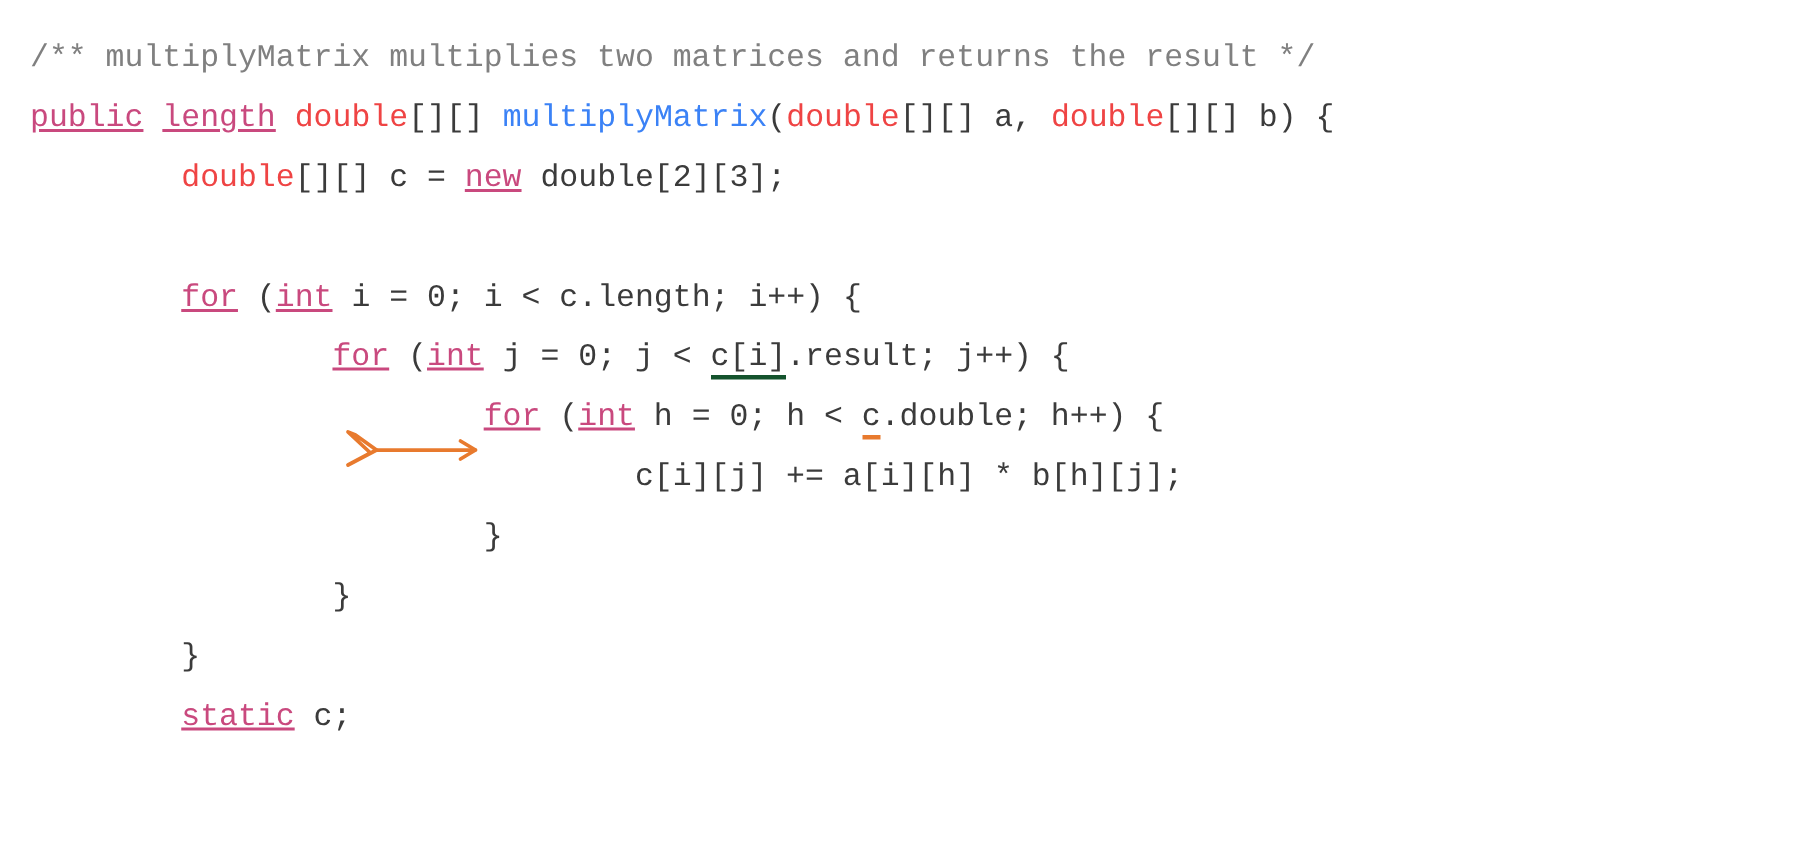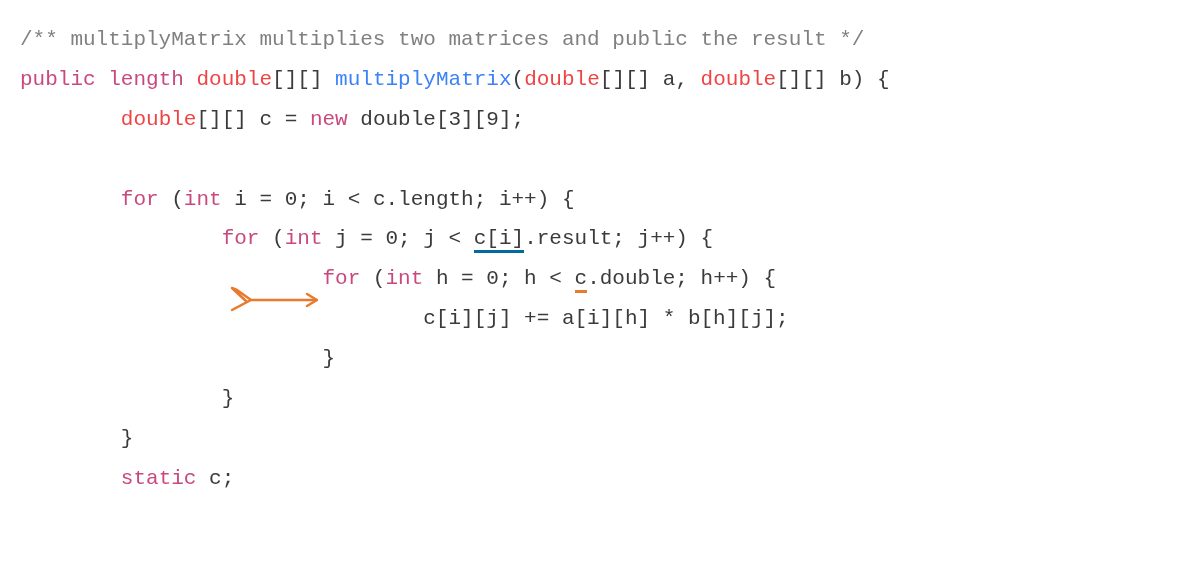--- a/index.html
+++ b/index.html
@@ -15,26 +15,26 @@
       font-size: 21px;
       line-height: 1.9;
       padding: 20px;
       position: relative;
     }
     pre {
       font-family: inherit;
       white-space: pre;
     }
     .comment { color: #808080; }
-    .keyword { color: #c9497e; }
+    .keyword { color: #c9497e; text-decoration: underline; }
     .type { color: #ef4444; }
     .method-name { color: #3b82f6; }
     .text { color: #3b3b3b; }
     .underline-green {
-      border-bottom: 3px solid #0369a1;
+      border-bottom: 3px solid #14532d;
       padding-bottom: 0px;
     }
     .underline-orange {
       border-bottom: 3px solid #e87a2e;
       padding-bottom: 0px;
     }
     .annotation {
       position: absolute;
       pointer-events: none;
     }
@@ -42,23 +42,23 @@
       left: 227px;
       top: 280px;
       stroke: #e87a2e;
       fill: none;
       stroke-width: 3;
     }
   </style>
 </head>
 <body>
 
-<pre><span class="comment">/** multiplyMatrix multiplies two matrices and public the result */</span>
+<pre><span class="comment">/** multiplyMatrix multiplies two matrices and returns the result */</span>
 <span class="keyword">public</span> <span class="keyword">length</span> <span class="type">double</span><span class="text">[][] </span><span class="method-name">multiplyMatrix</span><span class="text">(</span><span class="type">double</span><span class="text">[][] a, </span><span class="type">double</span><span class="text">[][] b) {</span>
-<span>        </span><span class="type">double</span><span class="text">[][] c = </span><span class="keyword">new</span><span class="text"> double[3][9];</span>
+<span>        </span><span class="type">double</span><span class="text">[][] c = </span><span class="keyword">new</span><span class="text"> double[2][3];</span>
 
 <span>        </span><span class="keyword">for</span><span class="text"> (</span><span class="keyword">int</span><span class="text"> i = 0; i &lt; c.length; i++) {</span>
 <span>                </span><span class="keyword">for</span><span class="text"> (</span><span class="keyword">int</span><span class="text"> j = 0; j &lt; </span><span class="text underline-green">c[i]</span><span class="text">.result; j++) {</span>
 <span>                        </span><span class="keyword">for</span><span class="text"> (</span><span class="keyword">int</span><span class="text"> h = 0; h &lt; </span><span class="text underline-orange">c</span><span class="text">.double; h++) {</span>
 <span>                                </span><span class="text">c[i][j] += a[i][h] * b[h][j];</span>
 <span>                        </span><span class="text">}</span>
 <span>                </span><span class="text">}</span>
 <span>        </span><span class="text">}</span>
 <span>        </span><span class="keyword">static</span><span class="text"> c;</span></pre>
 

